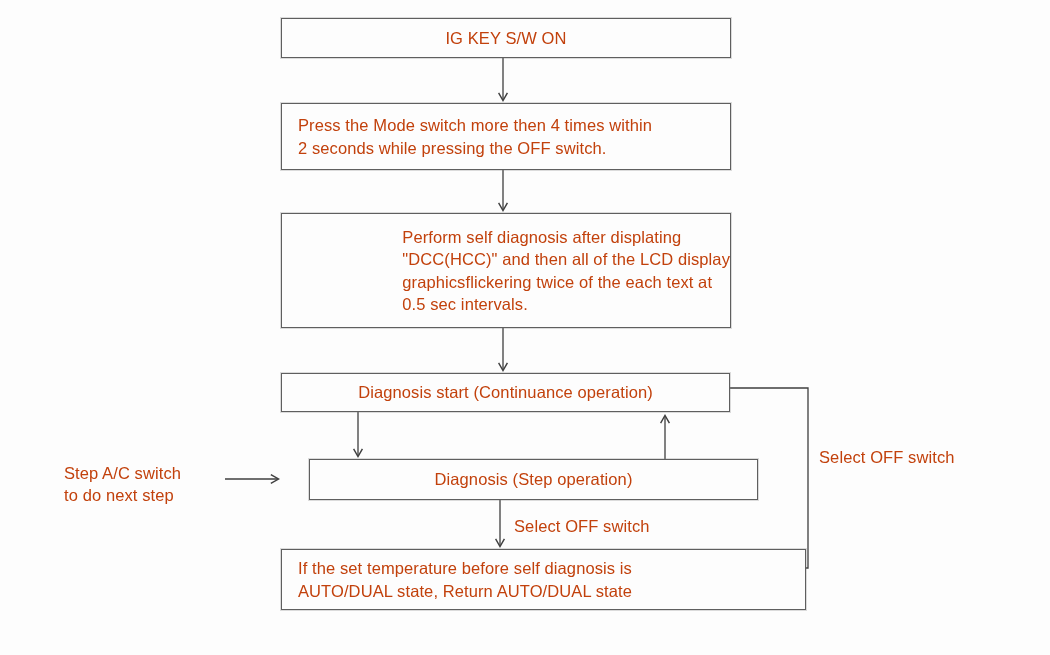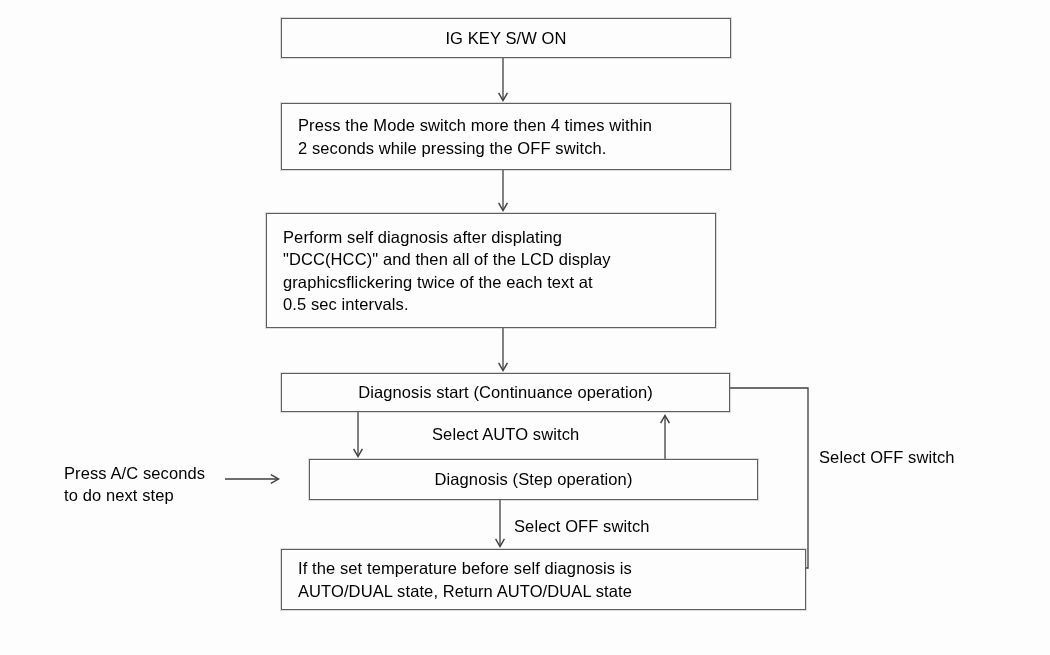--- a/index.html
+++ b/index.html
@@ -6,21 +6,21 @@
     margin: 0;
     padding: 0;
     background: #ffffff;
   }
   #stage {
     position: relative;
     width: 1050px;
     height: 655px;
     background: #fdfdfd;
     font-family: "Liberation Sans", sans-serif;
-    color: #000000;
+    color: #c2410c;
     overflow: hidden;
   }
   .node {
     position: absolute;
     box-sizing: border-box;
     background: #fdfdfd;
     border: 1px solid #5f5f5f;
     box-shadow: 0 0 0 1px rgba(120,120,120,0.25);
     display: flex;
     flex-direction: column;
@@ -74,42 +74,41 @@
 
   <div class="node center" style="left:281px; top:18px;  width:450px; height:40px;">
     <span>IG KEY S/W ON</span>
   </div>
 
   <div class="node left" style="left:281px; top:103px; width:450px; height:67px;">
     <span class="multiline">Press the Mode switch more then 4 times within
 2 seconds while pressing the OFF switch.</span>
   </div>
 
-  <div class="node left" style="left:266px; top:213px; width:450px; height:115px;">
+  <div class="node left" style="left:281px; top:213px; width:450px; height:115px;align-items:flex-end;">
     <span class="multiline">Perform self diagnosis after displating
 "DCC(HCC)" and then all of the LCD display
 graphicsflickering twice of the each text at
 0.5 sec intervals.</span>
   </div>
 
   <div class="node center" style="left:281px; top:373px; width:449px; height:39px;text-align:center;">
     <span>Diagnosis start (Continuance operation)</span>
   </div>
 
   <div class="node center" style="left:281px; top:459px; width:449px; height:41px;margin-left:28px;">
     <span>Diagnosis (Step operation)</span>
   </div>
 
   <div class="node left" style="left:281px; top:549px; width:525px; height:61px;">
     <span class="multiline">If the set temperature before self diagnosis is
 AUTO/DUAL state, Return AUTO/DUAL state</span>
   </div>
 
-  <div class="float-label" style="left:432px; top:424px;">Select AUTO switch</div>
 
   <div class="float-label" style="left:514px; top:516px;">Select OFF switch</div>
 
   <div class="float-label" style="left:819px; top:447px;">Select OFF switch</div>
 
-  <div class="float-label multiline" style="left:64px; top:463px;">Press A/C seconds
+  <div class="float-label multiline" style="left:64px; top:463px;">Step A/C switch
 to do next step</div>
 
 </div>
 
 </body></html>

